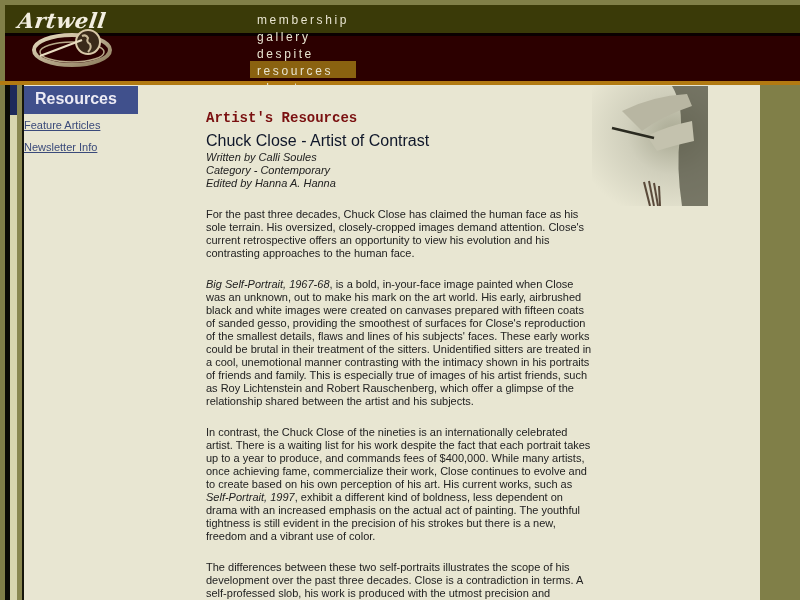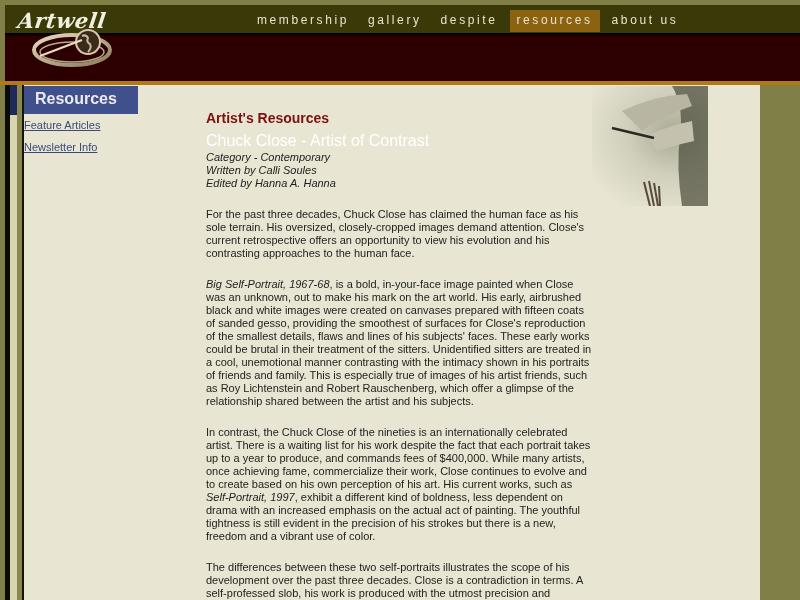--- a/index.html
+++ b/index.html
@@ -30,21 +30,21 @@
     position: absolute; left: 18px; top: 8px;
     font-family: "DejaVu Serif", serif; font-style: italic; font-weight: bold;
     color: #f2eee0; font-size: 21px; letter-spacing: 0.5px;
     transform: skewX(-8deg);
   }
   .logo-emblem {
     position: absolute; left: 30px; top: 26px; width: 86px; height: 44px;
   }
   .nav {
     position: absolute; left: 250px; top: 10px; height: 22px;
-    display: flex; gap: 0;
+    display: flex; gap: 0; flex-direction: column;
   }
   .nav-item {
     color: #e8e4d0; font-size: 12px; letter-spacing: 2.6px;
     padding: 3px 7px 0 7px; height: 22px; cursor: pointer;
     margin-right: 5px;
   }
   .nav-item.active { background: #8a6210; }
 
   
   .strip { position: absolute; }
@@ -78,23 +78,23 @@
     position: absolute; left: 592px; top: 86px; width: 116px; height: 120px;
     background: radial-gradient(ellipse at 70% 40%, #a8a892 0%, #d0cfbc 40%, #e8e6d2 85%);
     overflow: hidden;
   }
 
   .article {
     position: absolute; left: 206px; top: 112px; width: 390px;
     color: #222; font-size: 11px; line-height: 13px;
   }
   .section-title {
-    color: #7a1010; font-weight: bold; font-size: 14px; margin-bottom: 9px;
+    color: #7a1010; font-weight: bold; font-size: 14px; margin-bottom: 9px; font-family: Liberation Mono, monospace;
   }
-  .article-title { font-size: 16px; color: #ffffff; margin-bottom: 4px; }
+  .article-title { font-size: 16px; color: #0f172a; margin-bottom: 4px; }
   .meta { font-style: italic; font-size: 11px; line-height: 13px; color: #222; }
   .para { margin-top: 18px; }
 </style>
 </head>
 <body>
 
 <div class="topbar"></div>
 <div class="blackline"></div>
 <div class="maroon"></div>
 <div class="orangeline"></div>
@@ -146,20 +146,20 @@
       <line x1="57" y1="95" x2="62" y2="120"></line>
       <line x1="62" y1="97" x2="66" y2="120"></line>
       <line x1="67" y1="100" x2="68" y2="120"></line>
     </g>
   </svg>
 </div>
 
 <div class="article">
   <div class="section-title">Artist's Resources</div>
   <div class="article-title">Chuck Close - Artist of Contrast</div>
+  <div class="meta">Written by Calli Soules</div>
   <div class="meta">Category - Contemporary</div>
-  <div class="meta">Written by Calli Soules</div>
   <div class="meta">Edited by Hanna A. Hanna</div>
   <p class="para">For the past three decades, Chuck Close has claimed the human face as his sole terrain. His oversized, closely-cropped images demand attention. Close's current retrospective offers an opportunity to view his evolution and his contrasting approaches to the human face.</p>
   <p class="para"><i>Big Self-Portrait, 1967-68</i><span>, is a bold, in-your-face image painted when Close was an unknown, out to make his mark on the art world. His early, airbrushed black and white images were created on canvases prepared with fifteen coats of sanded gesso, providing the smoothest of surfaces for Close's reproduction of the smallest details, flaws and lines of his subjects' faces. These early works could be brutal in their treatment of the sitters. Unidentified sitters are treated in a cool, unemotional manner contrasting with the intimacy shown in his portraits of friends and family. This is especially true of images of his artist friends, such as Roy Lichtenstein and Robert Rauschenberg, which offer a glimpse of the relationship shared between the artist and his subjects.</span></p>
   <p class="para"><span>In contrast, the Chuck Close of the nineties is an internationally celebrated artist. There is a waiting list for his work despite the fact that each portrait takes up to a year to produce, and commands fees of $400,000. While many artists, once achieving fame, commercialize their work, Close continues to evolve and to create based on his own perception of his art. His current works, such as </span><i>Self-Portrait, 1997</i><span>, exhibit a different kind of boldness, less dependent on drama with an increased emphasis on the actual act of painting. The youthful tightness is still evident in the precision of his strokes but there is a new, freedom and a vibrant use of color.</span></p>
   <p class="para">The differences between these two self-portraits illustrates the scope of his development over the past three decades. Close is a contradiction in terms. A self-professed slob, his work is produced with the utmost precision and craftsmanship. In his early self-portraits, he poses with beard stubble, sideburns and unruly hair - the radical, young artist. The painting is a true reflection of his reference photo - technically, no hair is misrepresented. Today's Close is far more conservative in appearance, with closely cropped beard and hair, yet it is in his latest work that he</p>
 </div>
 
 </body></html>

